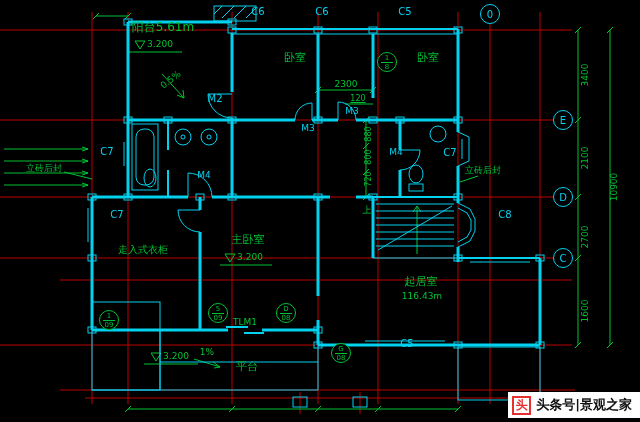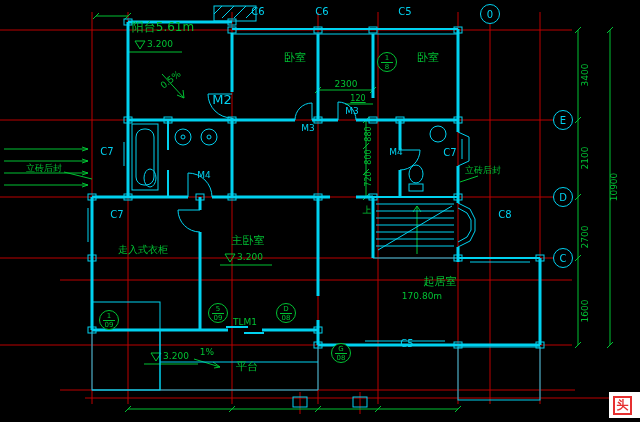--- a/index.html
+++ b/index.html
@@ -305,43 +305,43 @@
     </g>
   </svg>
 
   <div id="annotation-layer">
       <span class="lbl cyan" style="left: 258px; top: 12px; font-size: 10px; transform: translate(-50%, -50%);">C6</span>
       <span class="lbl cyan" style="left: 322px; top: 12px; font-size: 10px; transform: translate(-50%, -50%);">C6</span>
       <span class="lbl cyan" style="left: 405px; top: 12px; font-size: 10px; transform: translate(-50%, -50%);">C5</span>
       <span class="lbl green" style="left: 163px; top: 27px; font-size: 12px; transform: translate(-50%, -50%);">阳台5.61m</span>
       <span class="lbl green" style="left: 160px; top: 44px; font-size: 9px; transform: translate(-50%, -50%);">3.200</span>
       <span class="lbl green" style="left: 171px; top: 80px; font-size: 9px; transform: translate(-50%, -50%) rotate(-38deg);">0.5%</span>
-      <span class="lbl cyan" style="left: 222px; top: 99px; font-size: 13px; transform: translate(-50%, -50%);">M2</span>
+      <span class="lbl cyan" style="left: 215px; top: 99px; font-size: 10px; transform: translate(-50%, -50%);">M2</span>
       <span class="lbl green" style="left: 295px; top: 57px; font-size: 11px; transform: translate(-50%, -50%);">卧室</span>
       <span class="lbl green" style="left: 428px; top: 57px; font-size: 11px; transform: translate(-50%, -50%);">卧室</span>
       <span class="lbl green" style="left: 346px; top: 84px; font-size: 9px; transform: translate(-50%, -50%);">2300</span>
       <span class="lbl green" style="left: 358px; top: 99px; font-size: 8px; transform: translate(-50%, -50%); text-decoration: underline;">120</span>
       <span class="lbl cyan" style="left: 352px; top: 111px; font-size: 9px; transform: translate(-50%, -50%);">M3</span>
       <span class="lbl cyan" style="left: 308px; top: 128px; font-size: 9px; transform: translate(-50%, -50%);">M3</span>
       <span class="lbl cyan" style="left: 396px; top: 152px; font-size: 9px; transform: translate(-50%, -50%);">M4</span>
       <span class="lbl cyan" style="left: 204px; top: 175px; font-size: 9px; transform: translate(-50%, -50%);">M4</span>
       <span class="lbl cyan" style="left: 107px; top: 152px; font-size: 10px; transform: translate(-50%, -50%);">C7</span>
       <span class="lbl cyan" style="left: 450px; top: 153px; font-size: 10px; transform: translate(-50%, -50%);">C7</span>
       <span class="lbl cyan" style="left: 117px; top: 215px; font-size: 10px; transform: translate(-50%, -50%);">C7</span>
       <span class="lbl green" style="left: 44px; top: 168px; font-size: 9px; transform: translate(-50%, -50%);">立砖后封</span>
       <span class="lbl green" style="left: 483px; top: 170px; font-size: 9px; transform: translate(-50%, -50%);">立砖后封</span>
       <span class="lbl green" style="left: 369px; top: 134px; font-size: 8px; transform: translate(-50%, -50%) rotate(-90deg);">880</span>
       <span class="lbl green" style="left: 369px; top: 157px; font-size: 8px; transform: translate(-50%, -50%) rotate(-90deg);">800</span>
       <span class="lbl green" style="left: 369px; top: 179px; font-size: 8px; transform: translate(-50%, -50%) rotate(-90deg);">720</span>
       <span class="lbl green" style="left: 143px; top: 234px; font-size: 10px; transform: translate(-50%, -50%); margin-top: 16px;">走入式衣柜</span>
-      <span class="lbl green" style="left: 248px; top: 240px; font-size: 11px; transform: translate(-50%, -50%);">主卧室</span>
+      <span class="lbl green" style="left: 248px; top: 240px; font-size: 11px; transform: translate(-50%, -50%); font-family: Liberation Mono, monospace;">主卧室</span>
       <span class="lbl green" style="left: 250px; top: 257px; font-size: 9px; transform: translate(-50%, -50%);">3.200</span>
       <span class="lbl cyan" style="left: 505px; top: 215px; font-size: 10px; transform: translate(-50%, -50%);">C8</span>
-      <span class="lbl green" style="left: 421px; top: 281px; font-size: 11px; transform: translate(-50%, -50%); margin-left: 19px;">起居室</span>
-      <span class="lbl green" style="left: 422px; top: 296px; font-size: 9px; transform: translate(-50%, -50%);">170.80m</span>
+      <span class="lbl green" style="left: 421px; top: 281px; font-size: 11px; transform: translate(-50%, -50%);">起居室</span>
+      <span class="lbl green" style="left: 422px; top: 296px; font-size: 9px; transform: translate(-50%, -50%);">116.43m</span>
       <span class="lbl green" style="left: 245px; top: 322px; font-size: 9px; transform: translate(-50%, -50%);">TLM1</span>
       <span class="lbl green" style="left: 176px; top: 356px; font-size: 9px; transform: translate(-50%, -50%);">3.200</span>
       <span class="lbl green" style="left: 207px; top: 352px; font-size: 9px; transform: translate(-50%, -50%);">1%</span>
       <span class="lbl green" style="left: 247px; top: 366px; font-size: 11px; transform: translate(-50%, -50%);">平台</span>
       <span class="lbl cyan" style="left: 407px; top: 344px; font-size: 10px; transform: translate(-50%, -50%);">C5</span>
       <span class="lbl green" style="left: 367px; top: 210px; font-size: 9px; transform: translate(-50%, -50%);">上</span>
       <span class="lbl green" style="left: 585px; top: 75px; font-size: 9px; transform: translate(-50%, -50%) rotate(-90deg);">3400</span>
       <span class="lbl green" style="left: 585px; top: 158px; font-size: 9px; transform: translate(-50%, -50%) rotate(-90deg);">2100</span>
       <span class="lbl green" style="left: 585px; top: 237px; font-size: 9px; transform: translate(-50%, -50%) rotate(-90deg);">2700</span>
       <span class="lbl green" style="left: 585px; top: 311px; font-size: 9px; transform: translate(-50%, -50%) rotate(-90deg);">1600</span>
@@ -369,15 +369,16 @@
       <div class="bubble" style="left: 387px; top: 62px;">
         <span class="top">1</span>
         <span class="bottom">8</span>
       </div>
     </div>
 
   <div id="watermark">
     <div class="wm-logo">
       <span>头</span>
     </div>
+    <div class="wm-text">头条号|景观之家</div>
   </div>
 
 </div>
 
 </body></html>

